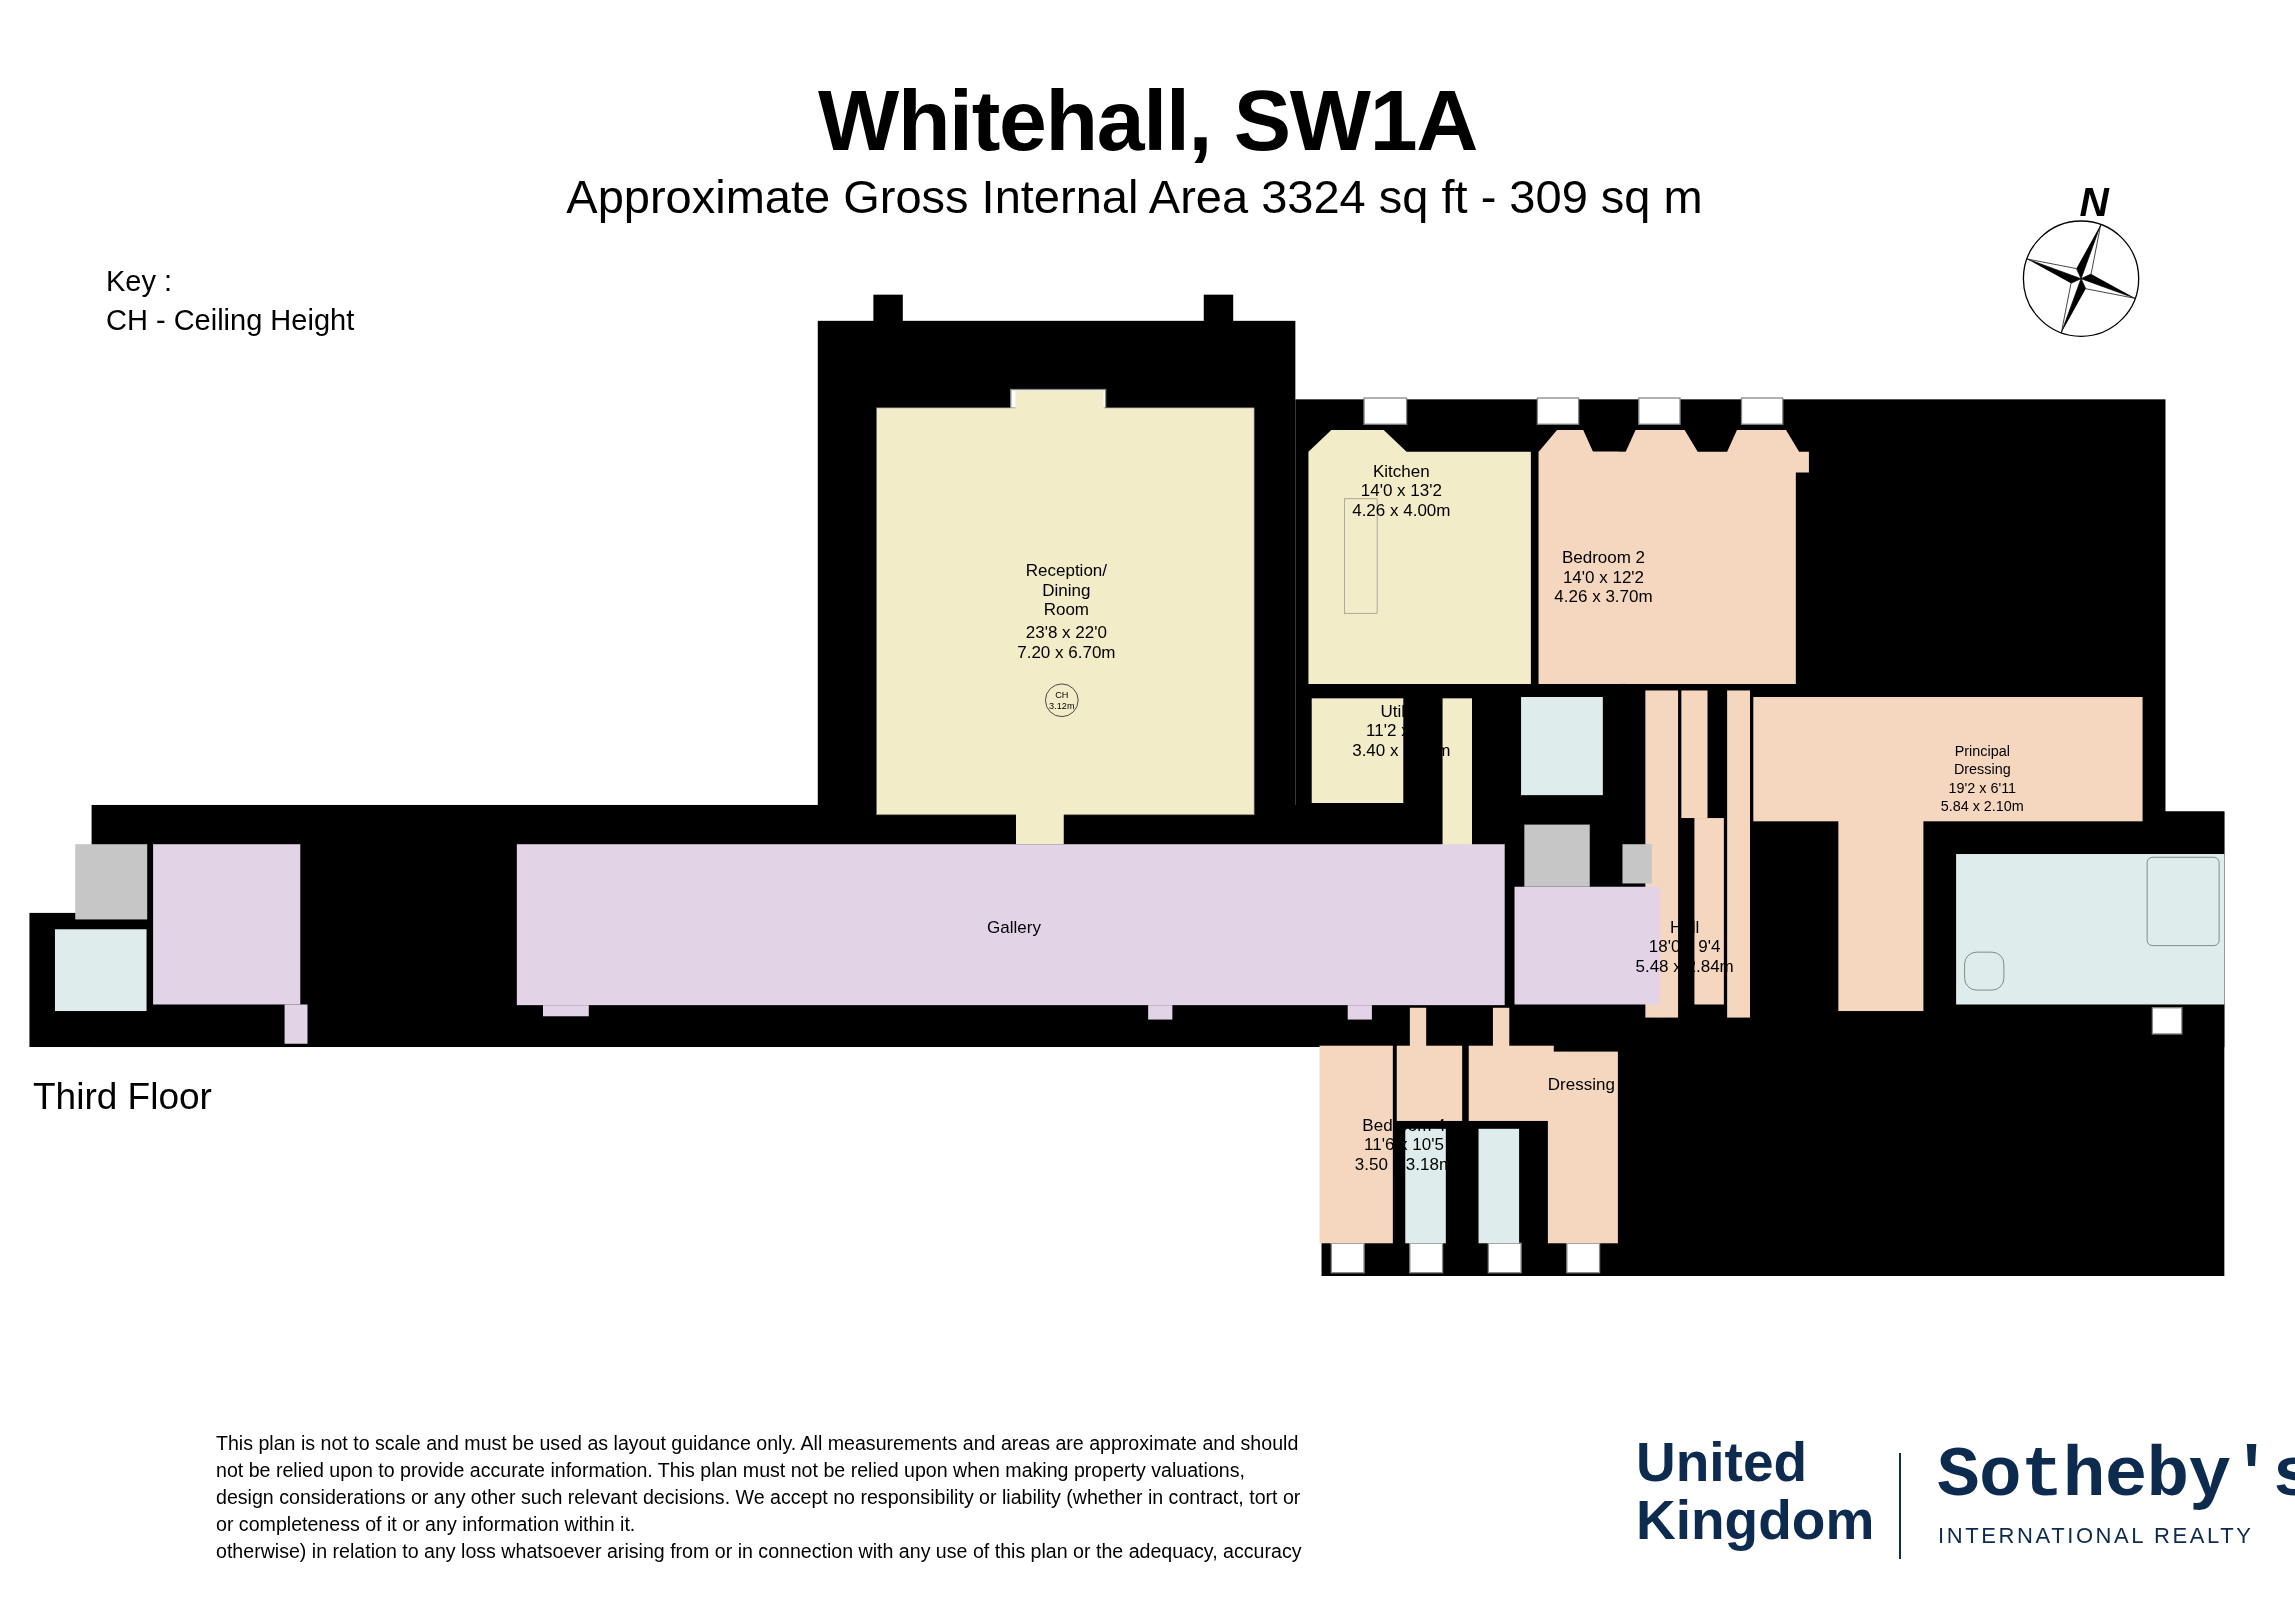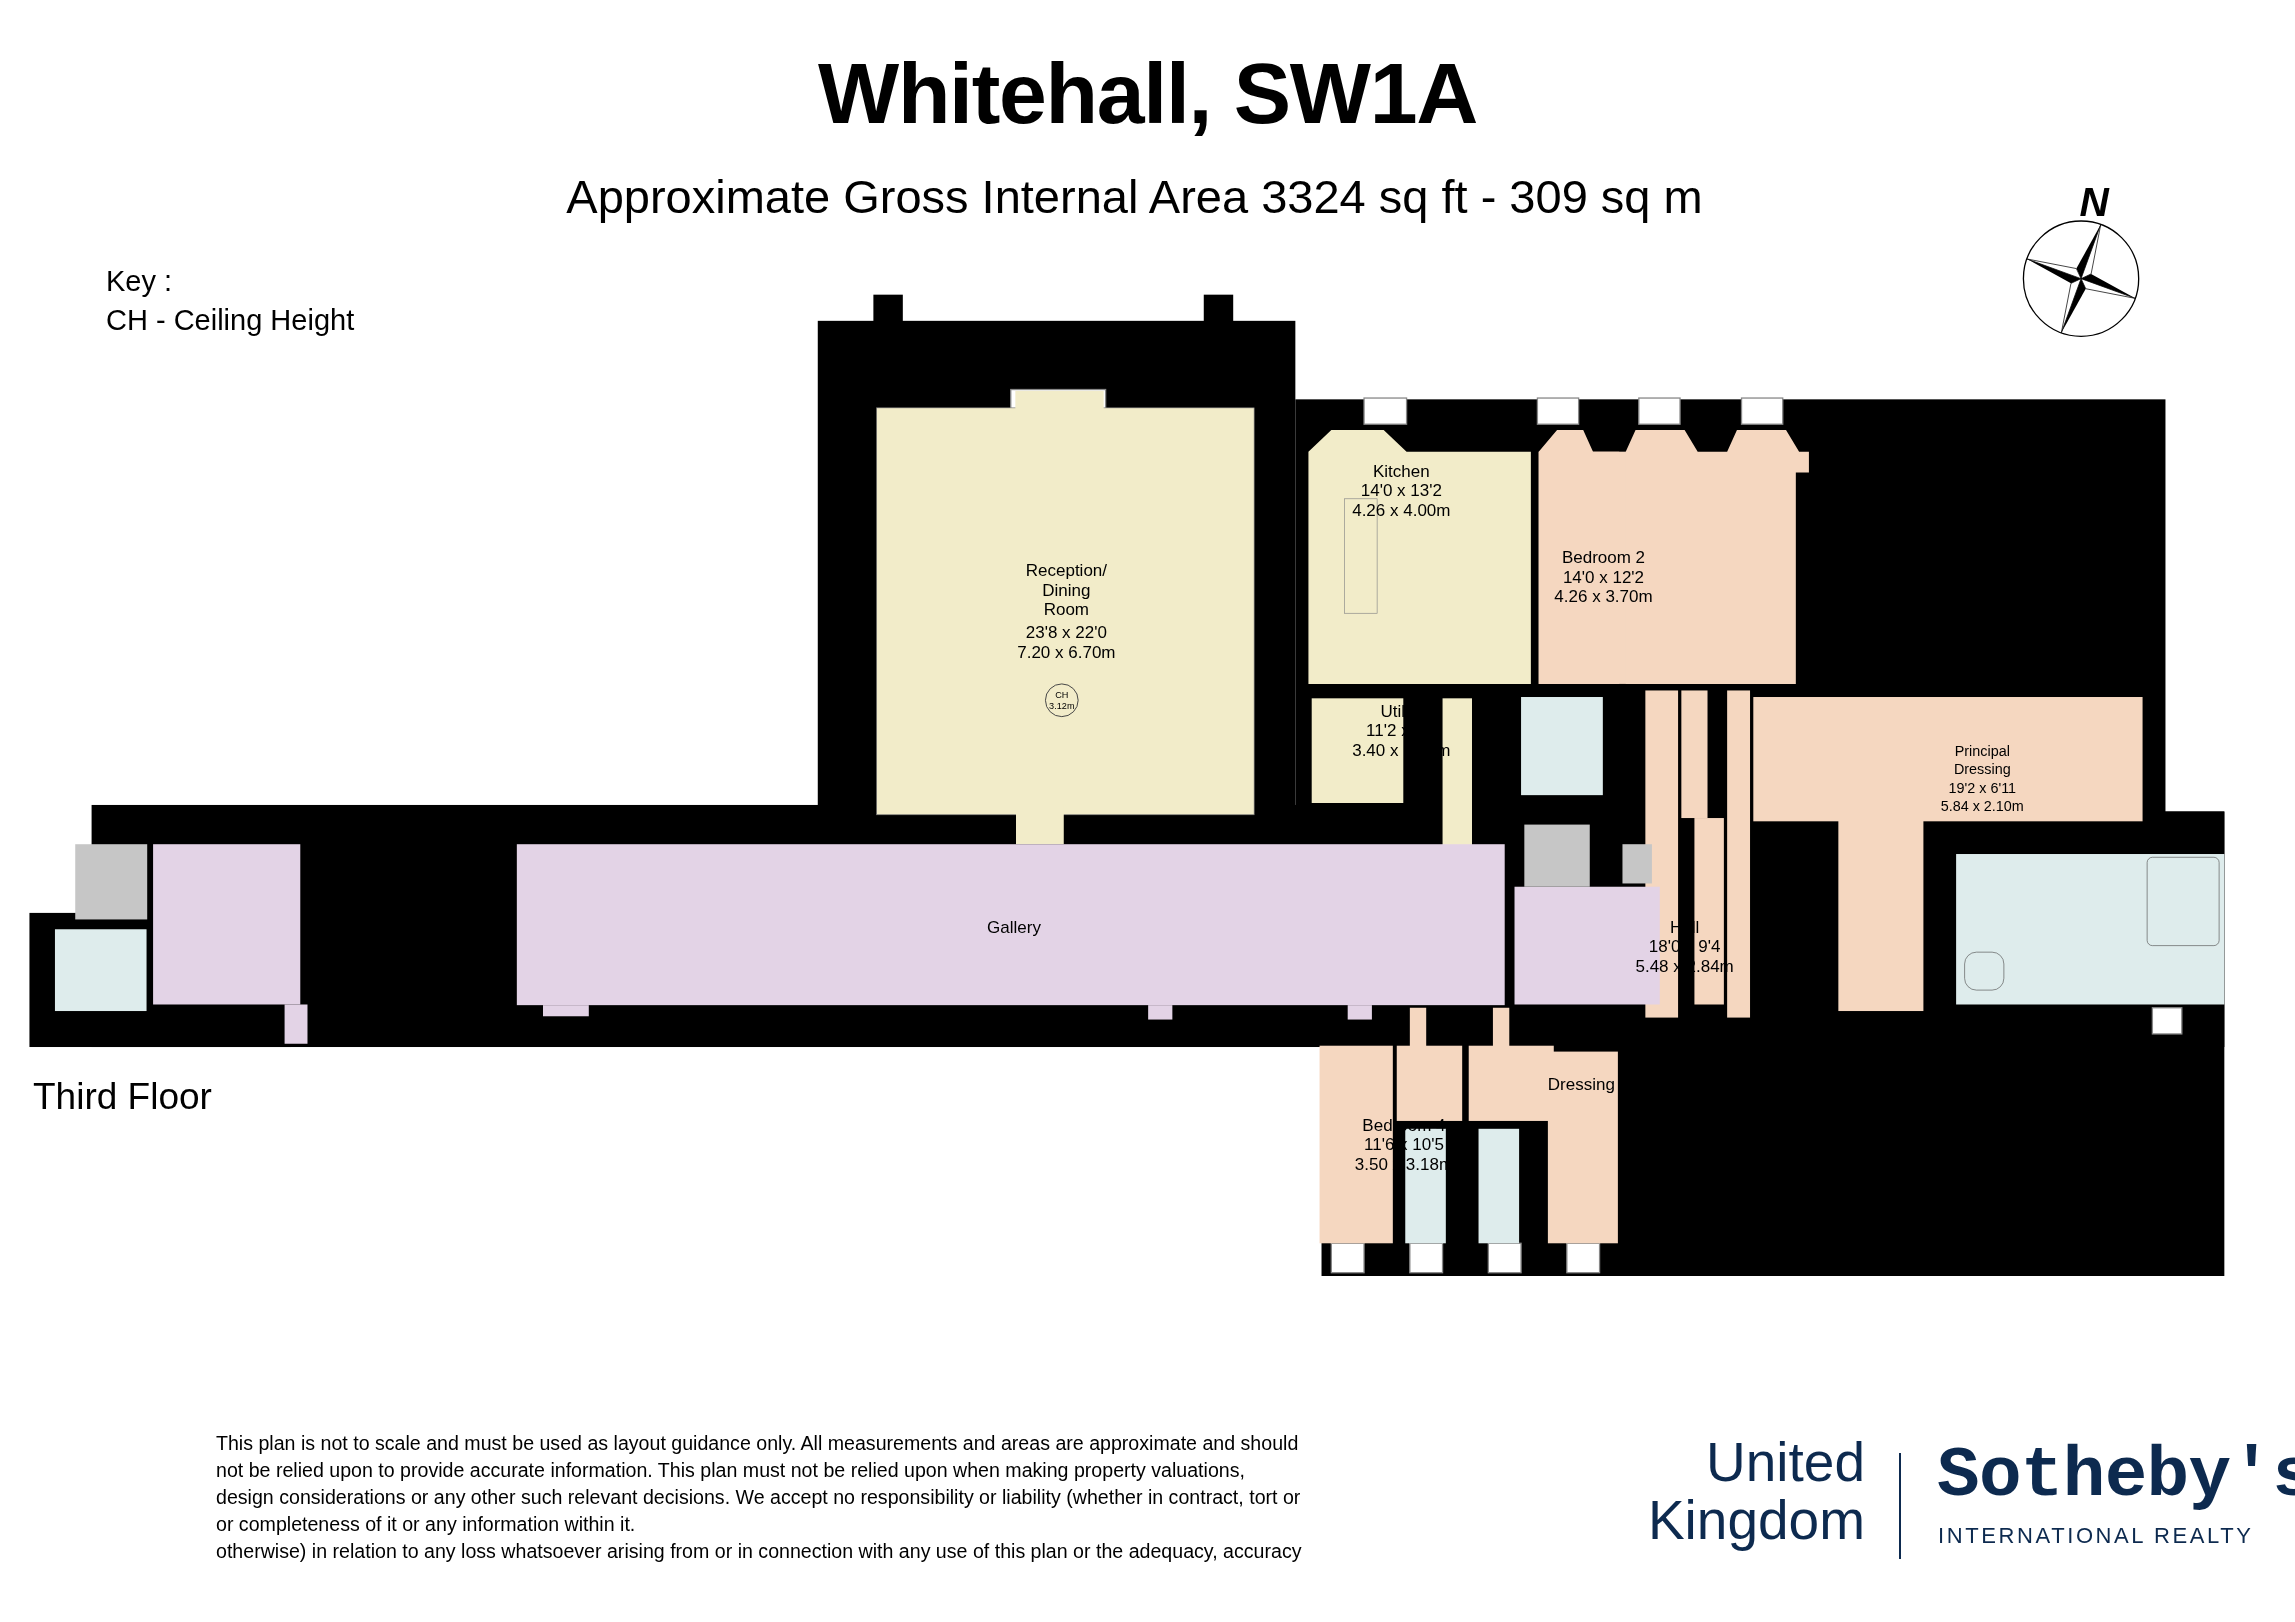--- a/index.html
+++ b/index.html
@@ -1,26 +1,26 @@
 <!DOCTYPE html>
 <html style="font-size:10.5px"><head>
 <meta charset="utf-8">
 <style>
   html, body { margin:0; padding:0; background:#ffffff; }
   body { width:2295px; height:1623px; position:relative; overflow:hidden; font-family:"Liberation Sans", sans-serif; color:#000; }
-  .title { position:absolute; left:0; width:2295px; top:44px; text-align:center; font-weight:bold; font-size:86px; letter-spacing:-1.3px; }
+  .title { position:absolute; left:0; width:2295px; top:71px; text-align:center; font-weight:bold; font-size:86px; letter-spacing:-1.3px; }
   .subtitle { position:absolute; left:0; width:2295px; top:169px; text-align:center; font-size:47px; transform:translateX(-13px); }
   .key { position:absolute; left:106px; top:262px; font-size:29px; line-height:39px; }
   .floor-label { position:absolute; left:33px; top:1076px; font-size:37px; }
   .compass { position:absolute; left:2009px; top:177px; width:131px; height:164px; }
   .plan { position:absolute; left:0; top:0; width:2295px; height:1623px; }
   .room-label { font-family:"Liberation Sans", sans-serif; font-size:26px; fill:#000; text-anchor:middle; }
   .disclaimer { position:absolute; left:216px; top:1430px; width:1243px; text-align:left; font-size:19.6px; line-height:27px; }
   .brand { position:absolute; left:1636px; top:1433px; width:641px; height:131px; color:#0D2A4F; }
-  .brand .uk { position:absolute; left:0; top:0; width:229px; text-align:right; font-size:55px; line-height:58px; font-weight:400; }
+  .brand .uk { position:absolute; left:0; top:0; width:229px; font-size:55px; line-height:58px; font-weight:700; }
   .brand .sep { position:absolute; left:263px; top:19.6px; width:2px; height:106px; background:#0D2A4F; }
   .brand .soth { position:absolute; left:301px; top:6.5px; font-family:Liberation Mono, monospace; font-weight:bold; font-size:71px; line-height:72px; letter-spacing:-0.7px; }
   .brand .intl { position:absolute; left:302px; top:90px; font-size:22px; letter-spacing:2.6px; }
 </style>
 </head>
 <body>
 
 <div class="title">Whitehall, SW1A</div>
 <div class="subtitle">Approximate Gross Internal Area 3324 sq ft - 309 sq m</div>
 

